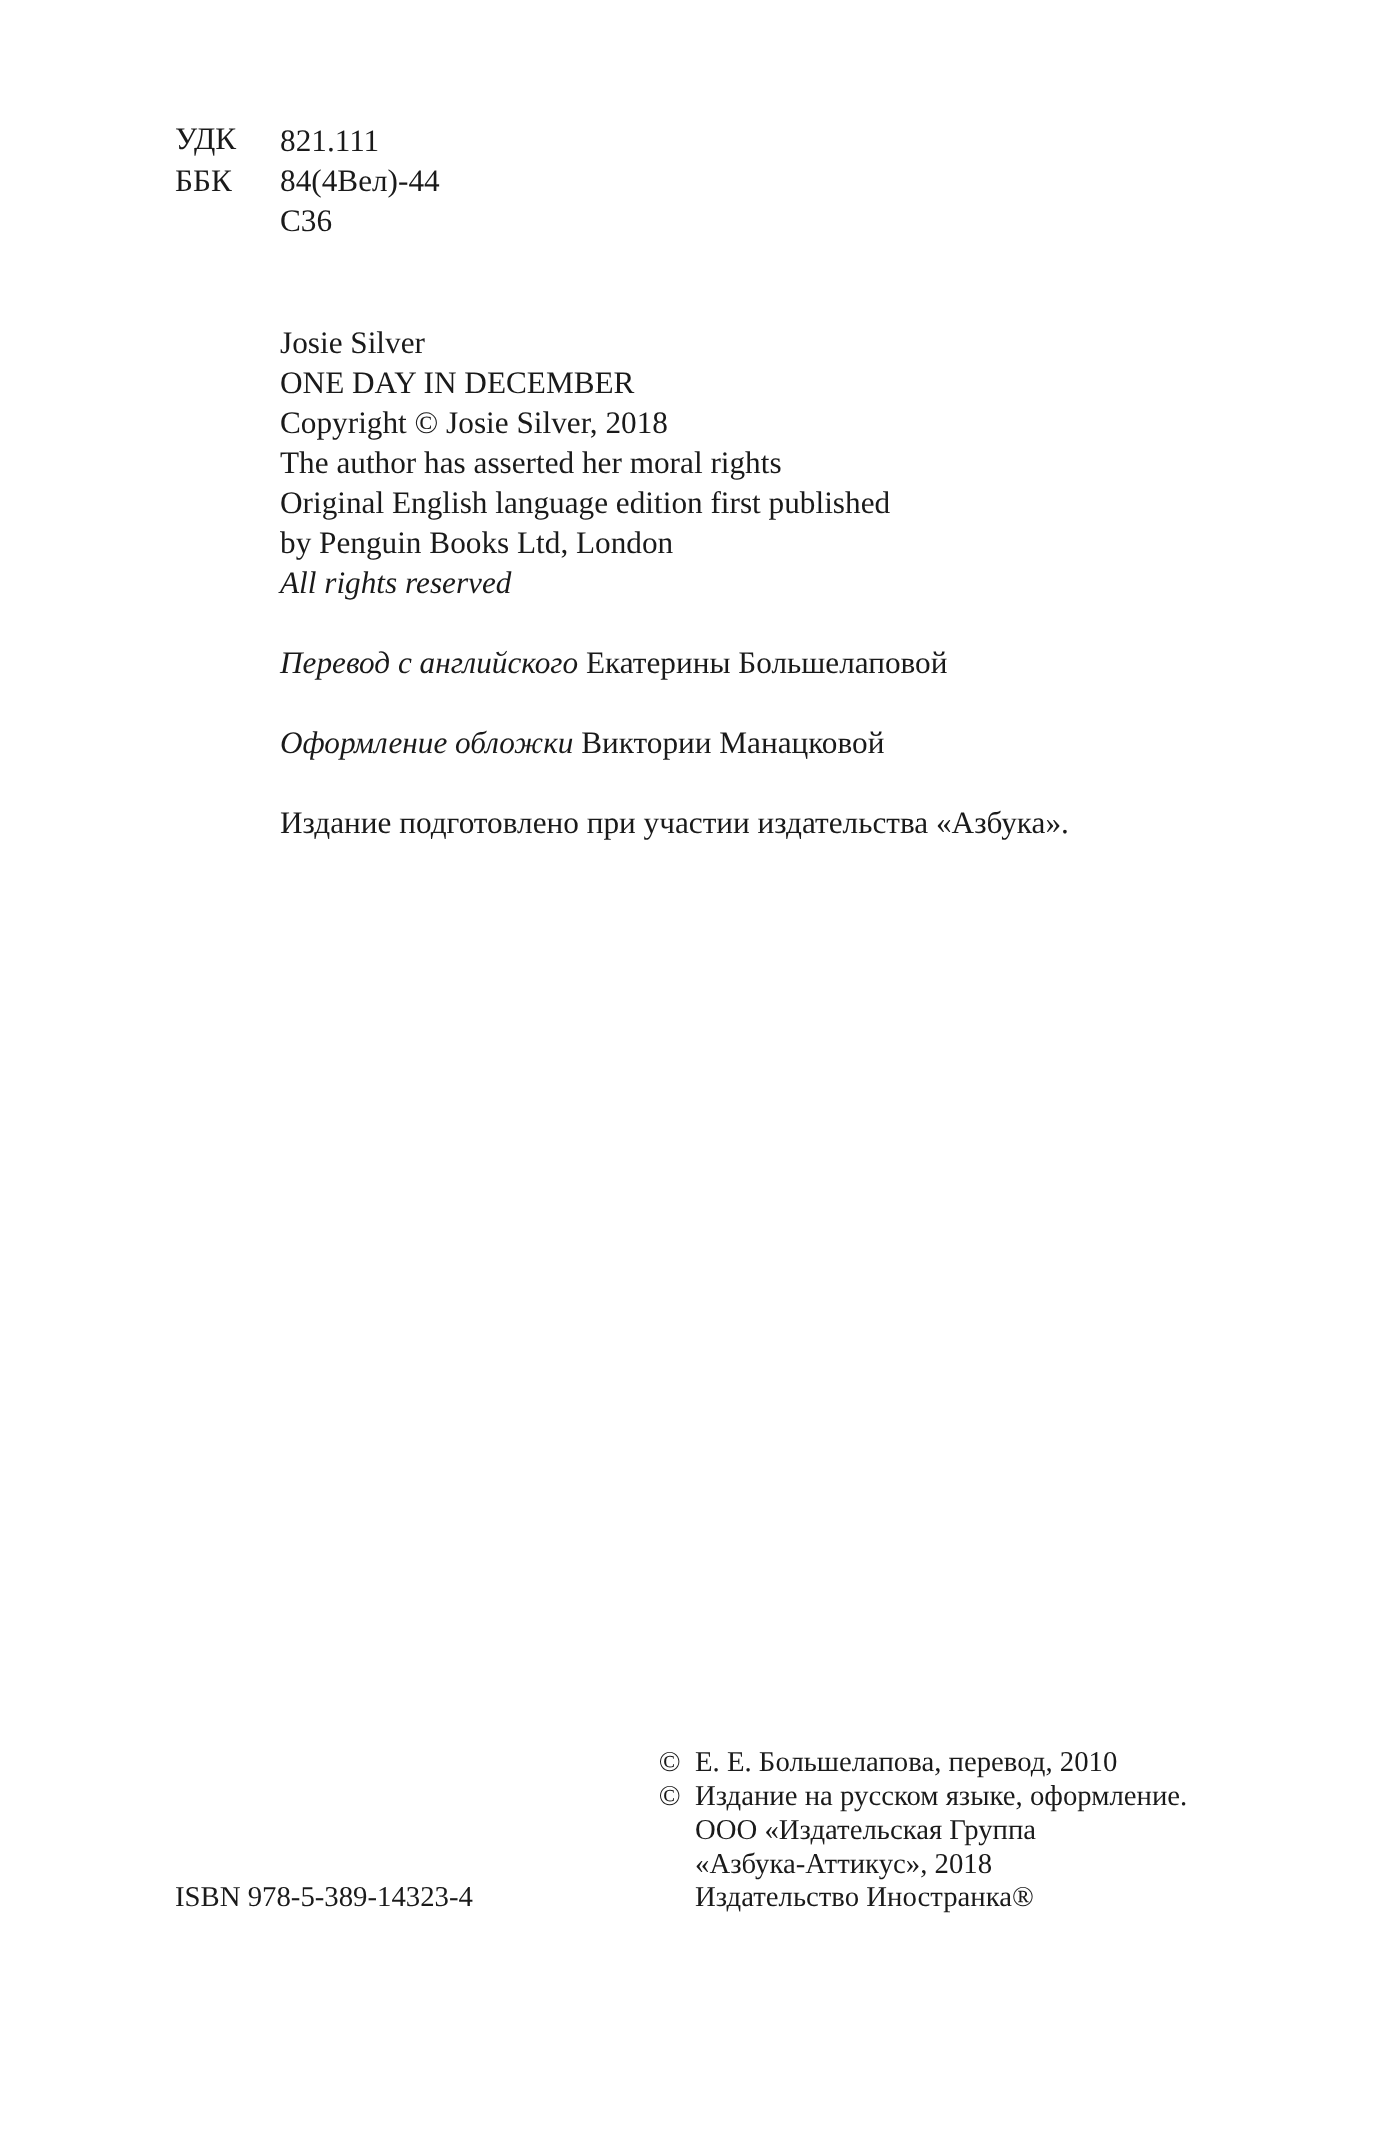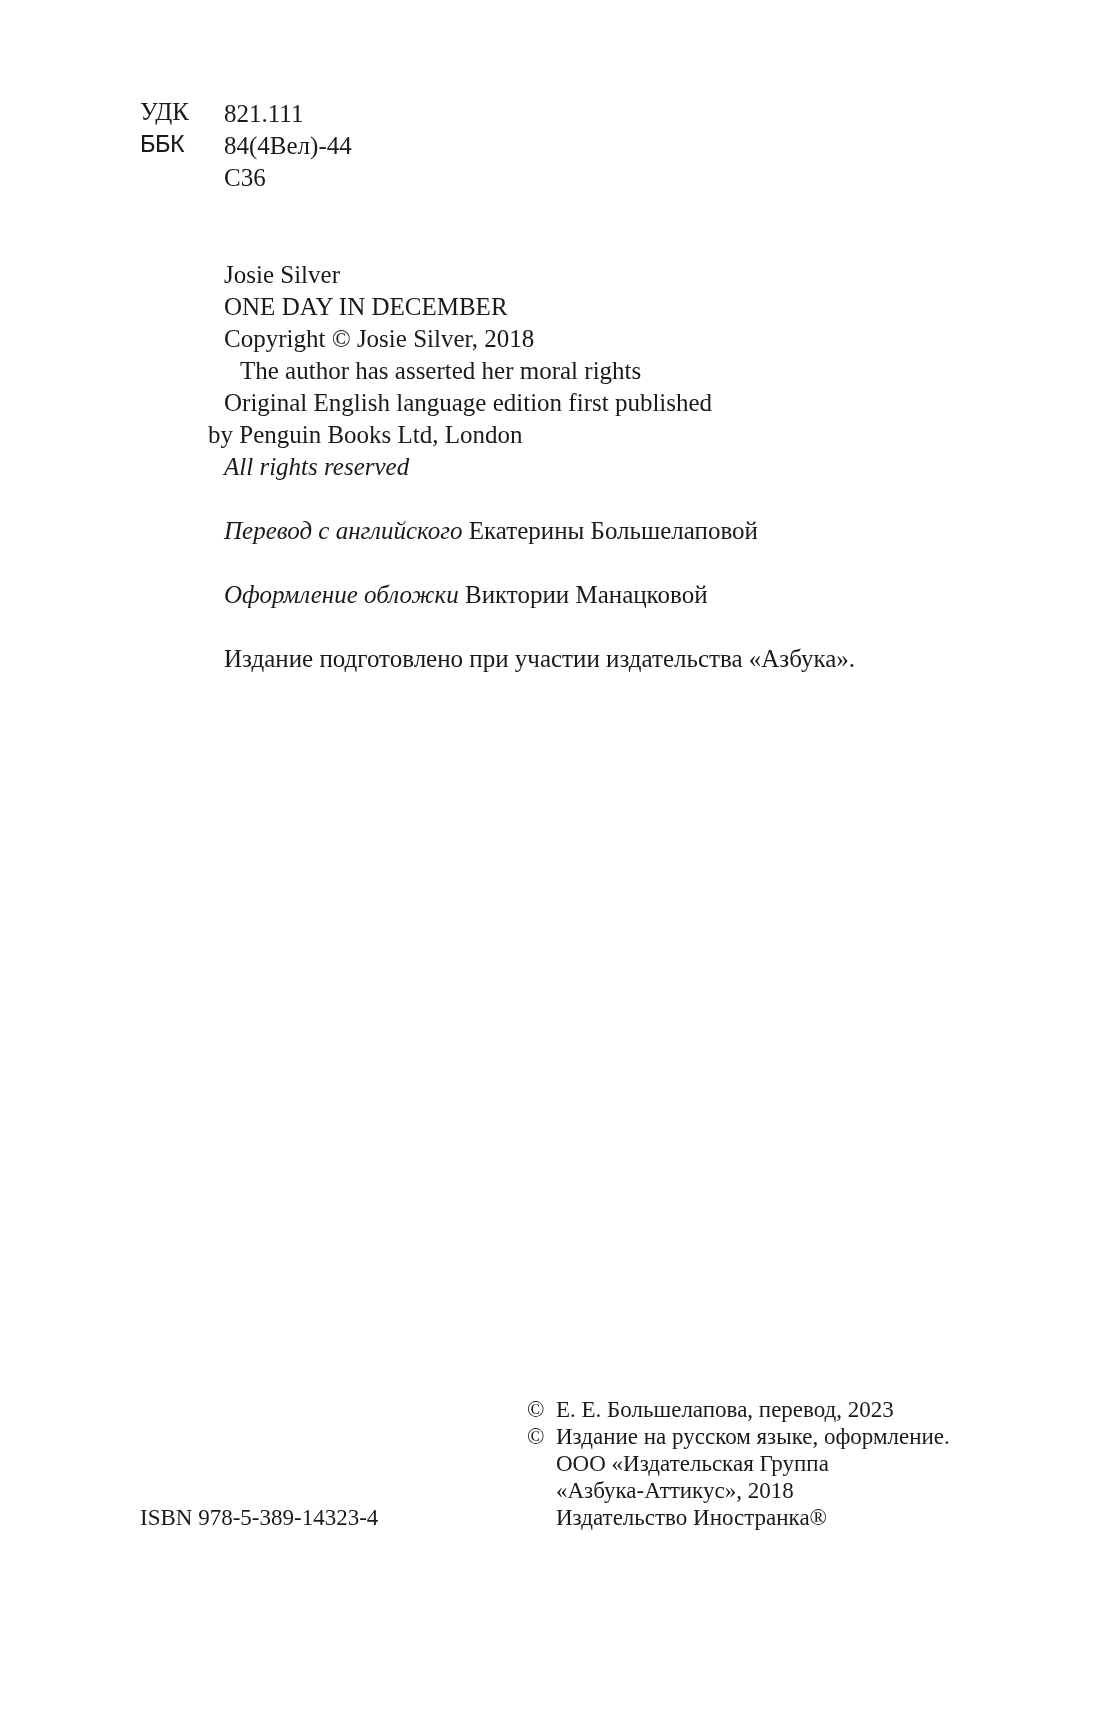--- a/index.html
+++ b/index.html
@@ -10,50 +10,50 @@
   .line { position:absolute; font-size:25px; line-height:32px; white-space:nowrap; }
   .it { font-style:italic;margin-top:48px; }
   .small { font-size:23px; line-height:27px; }
 </style>
 </head>
 <body>
 
 <div>
   <div class="line" style="left:140px; top:96px;">УДК</div>
   <div class="line" style="left:224px; top:98px;">821.111</div>
-  <div class="line" style="left:140px; top:130px;font-family:Liberation Mono, monospace;">ББК</div>
+  <div class="line" style="left:140px; top:130px;">ББК</div>
   <div class="line" style="left:224px; top:130px;text-align:right;">84(4Вел)-44</div>
   <div class="line" style="left:224px; top:162px;">С36</div>
 </div>
 
 <div>
   <div class="line" style="left:224px; top:259px;">Josie Silver</div>
   <div class="line" style="left:224px; top:291px;">ONE DAY IN DECEMBER</div>
   <div class="line" style="left:224px; top:323px;">Copyright © Josie Silver, 2018</div>
-  <div class="line" style="left:240px; top:355px;">The author has asserted her moral rights</div>
+  <div class="line" style="left:224px; top:355px;">The author has asserted her moral rights</div>
   <div class="line" style="left:224px; top:387px;">Original English language edition first published</div>
-  <div class="line" style="left:208px; top:419px;">by Penguin Books Ltd, London</div>
+  <div class="line" style="left:224px; top:419px;">by Penguin Books Ltd, London</div>
   <div class="line" style="left:224px; top:451px;font-style:italic;">All rights reserved</div>
 </div>
 
 <div class="line" style="left:224px; top:515px;">
   <span class="it">Перевод с английского</span>
   <span>Екатерины Большелаповой</span>
 </div>
 
 <div class="line" style="left:224px; top:579px;">
   <span class="it">Оформление обложки</span>
   <span>Виктории Манацковой</span>
 </div>
 
 <div class="line" style="left:224px; top:643px;">Издание подготовлено при участии издательства «Азбука».</div>
 
 <div class="line small" style="left:140px; top:1504px;">ISBN 978-5-389-14323-4</div>
 
 <div>
   <div class="line small" style="left:527px; top:1396px;">©</div>
-  <div class="line small" style="left:556px; top:1396px;">Е. Е. Большелапова, перевод, 2023</div>
+  <div class="line small" style="left:556px; top:1396px;">Е. Е. Большелапова, перевод, 2010</div>
   <div class="line small" style="left:527px; top:1423px;">©</div>
   <div class="line small" style="left:556px; top:1423px;text-align:right;">Издание на русском языке, оформление.</div>
   <div class="line small" style="left:556px; top:1450px;">ООО «Издательская Группа</div>
   <div class="line small" style="left:556px; top:1477px;">«Азбука-Аттикус», 2018</div>
   <div class="line small" style="left:556px; top:1504px;">Издательство Иностранка®</div>
 </div>
 
 </body></html>

